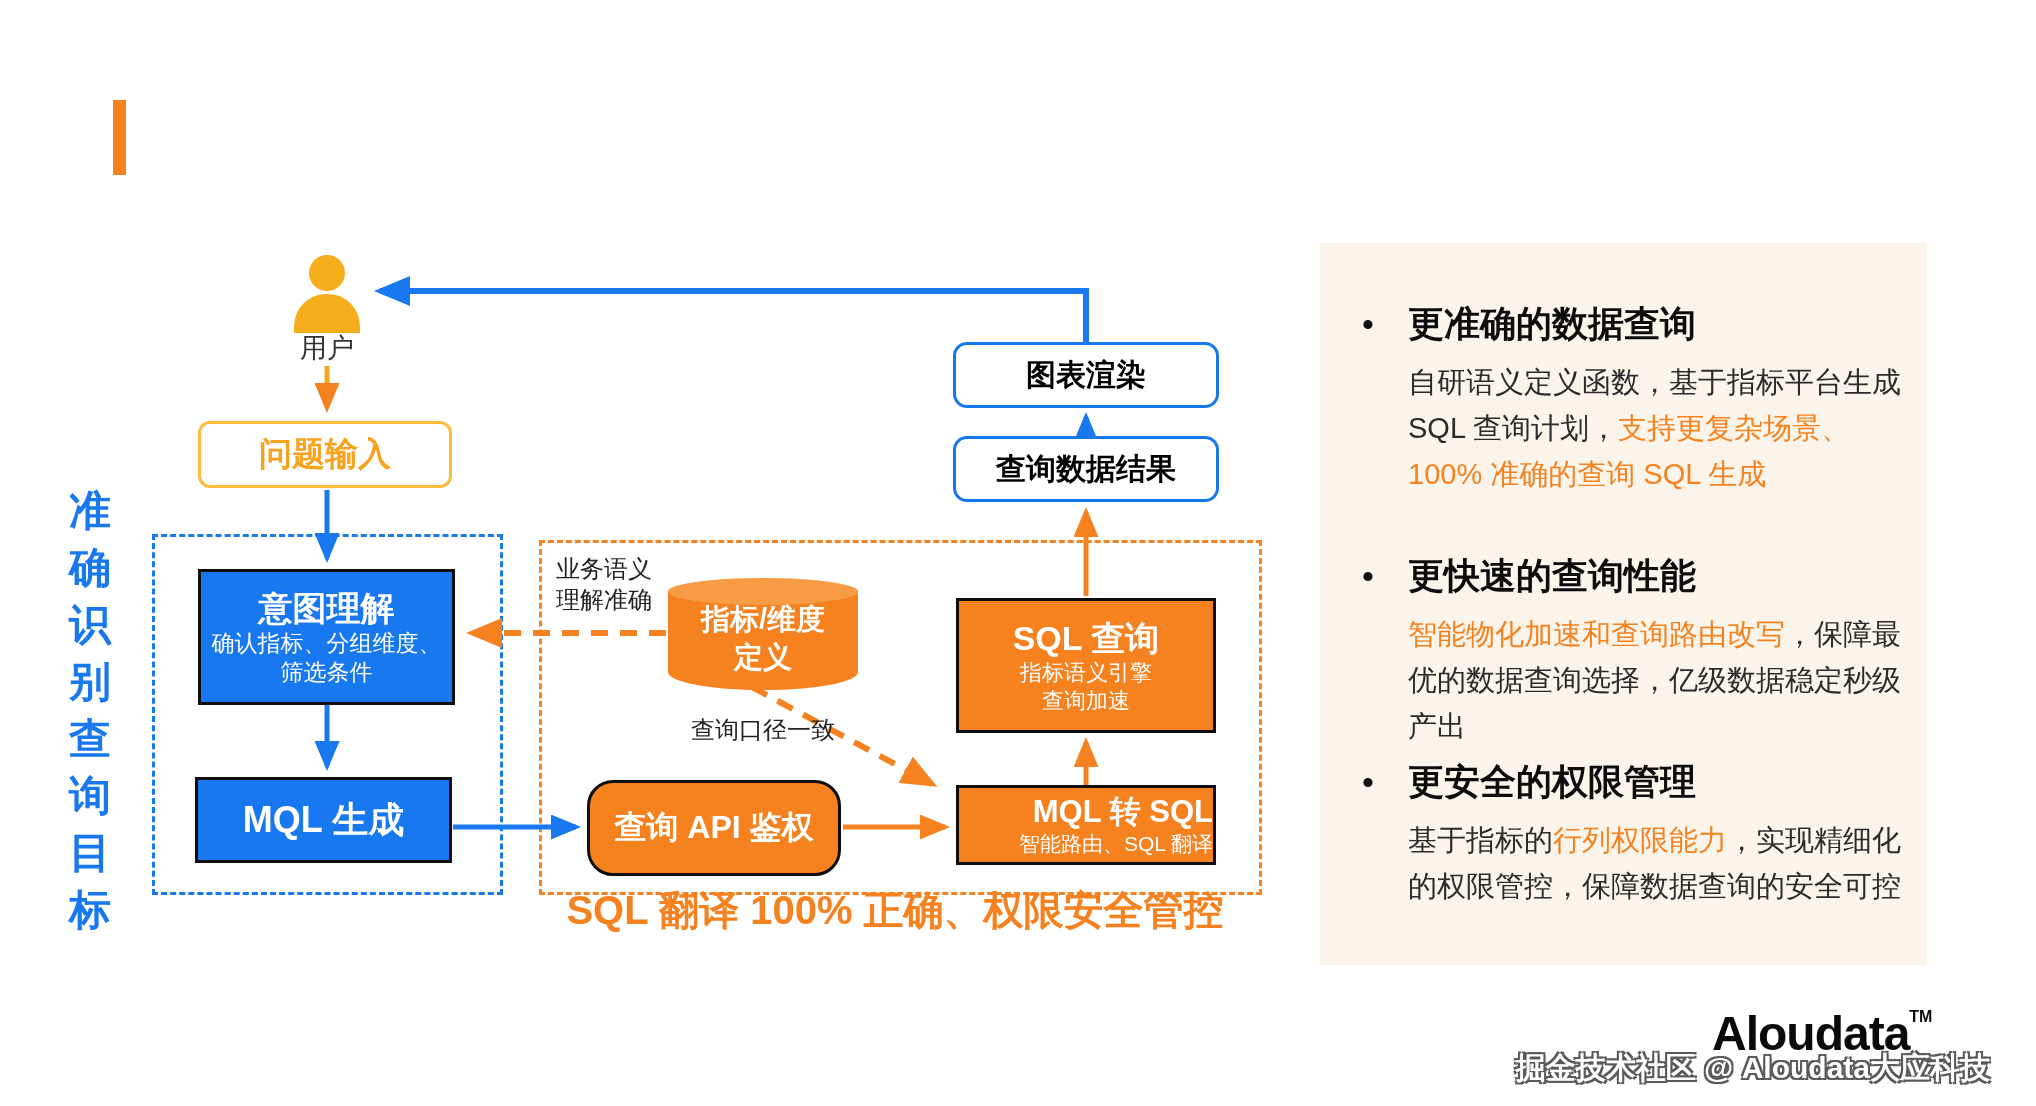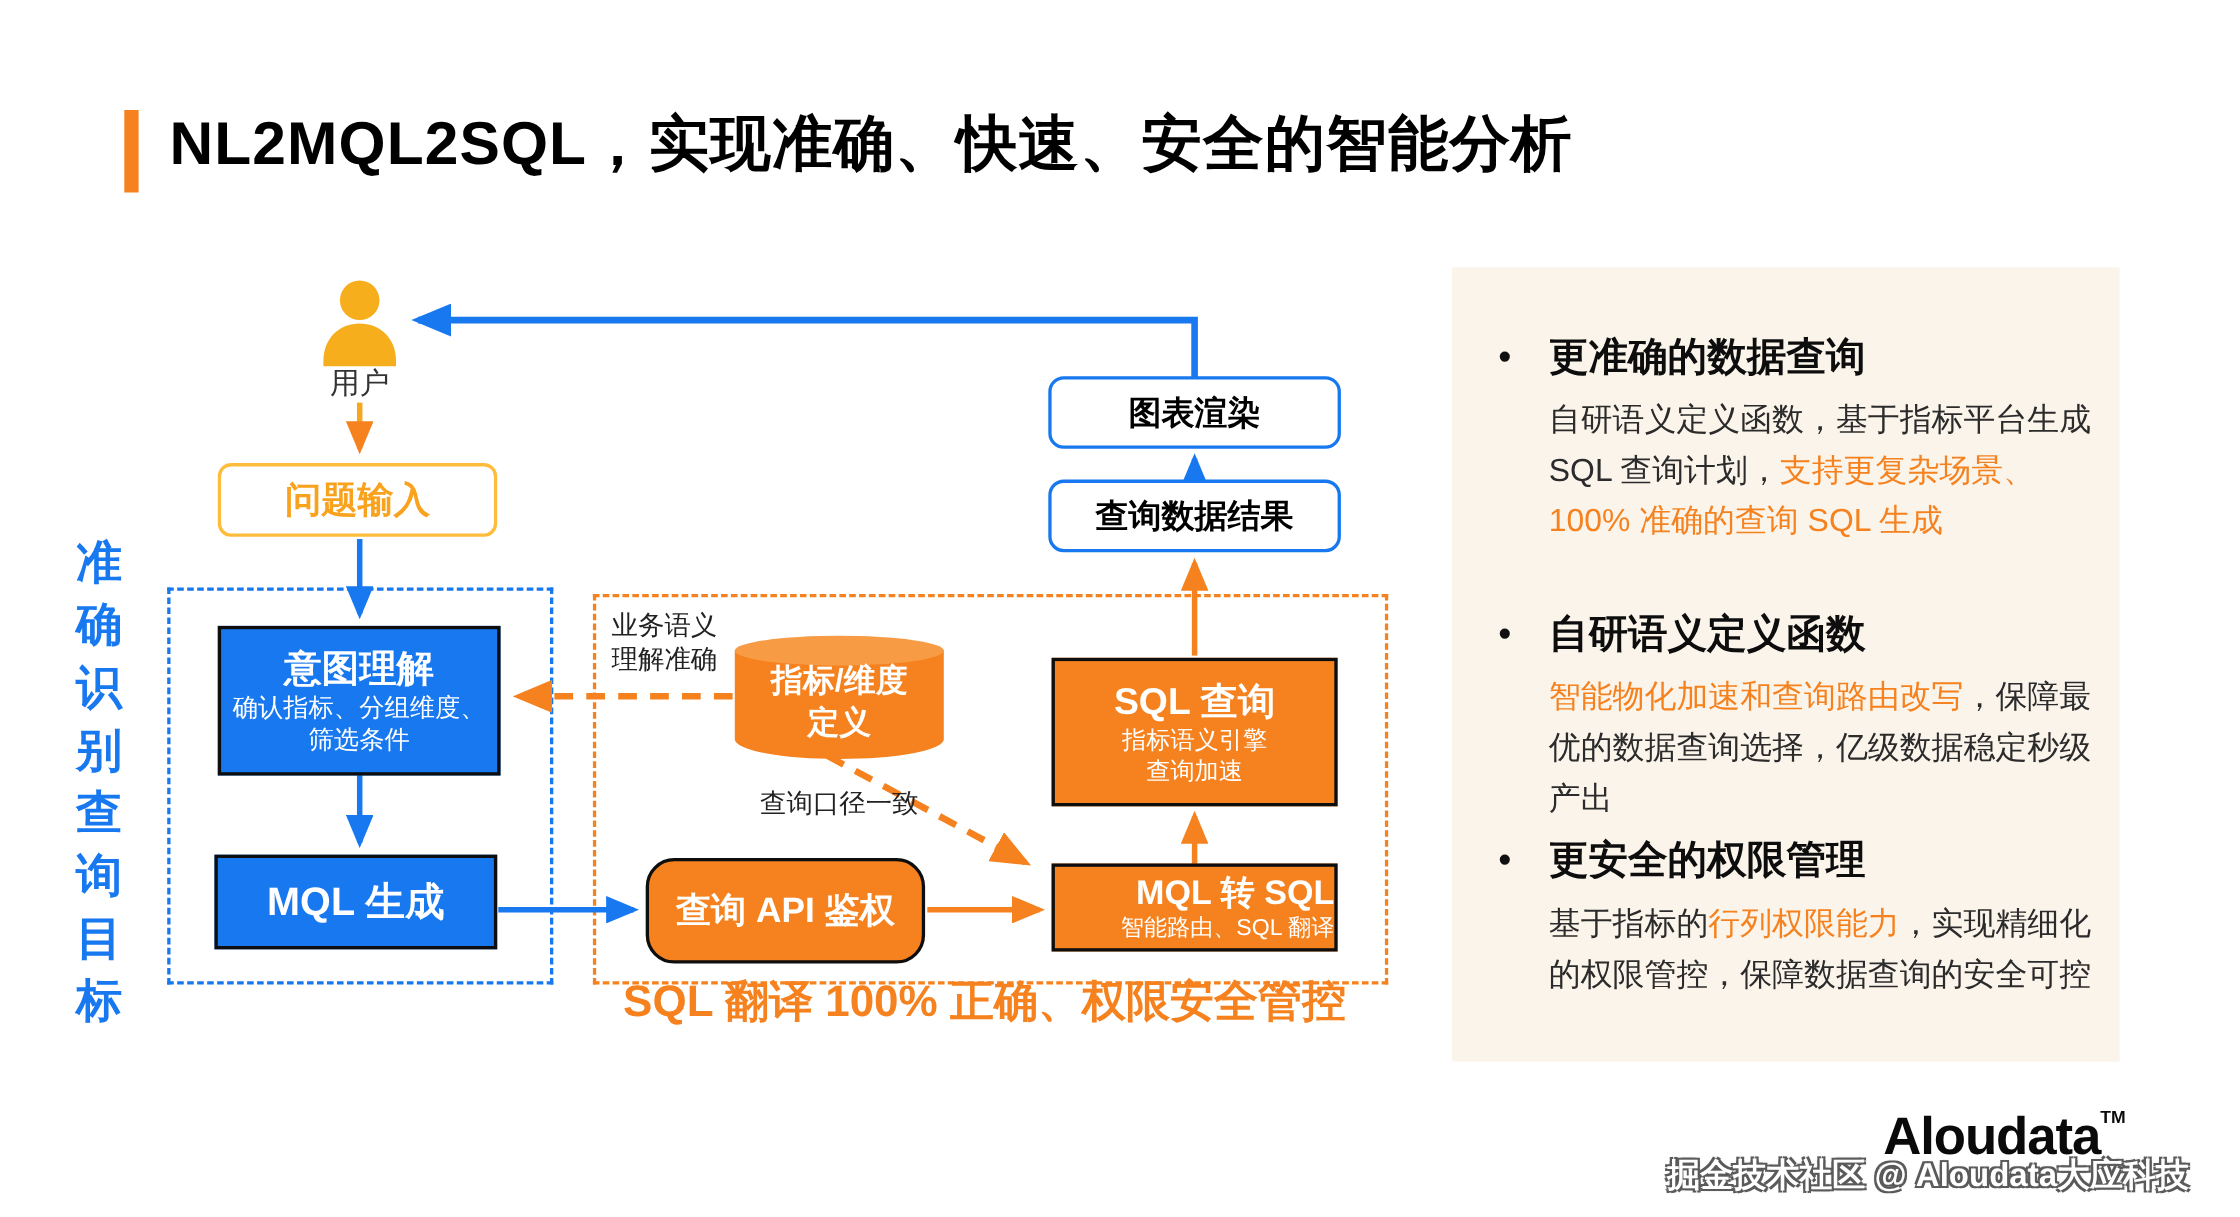--- a/index.html
+++ b/index.html
@@ -78,21 +78,20 @@
     right:46px;top:1048px;font-size:30px;font-weight:bold;color:#ffffff;white-space:nowrap;
     text-shadow:-2px -2px 0 #5a5a5a,2px -2px 0 #5a5a5a,-2px 2px 0 #5a5a5a,2px 2px 0 #5a5a5a,0 0 3px #5a5a5a;
   }
 </style>
 </head>
 <body>
 
 <div class="stage">
 
   <div class="abs title-accent"></div>
-  <div class="abs page-title">NL2MQL2SQL，实现准确、快速、安全的智能分析</div>
 
   <div class="abs side-label">准
 确
 识
 别
 查
 询
 目
 标</div>
 
@@ -191,21 +190,21 @@
   <div class="abs flow-caption">SQL 翻译 100% 正确、权限安全管控</div>
 
   <div class="abs panel" id="benefits-container">
       <div class="benefit" style="top: 58px;">
         <span class="dot">•</span>
         <h3>更准确的数据查询</h3>
         <p><span class="seg-dark">自研语义定义函数，基于指标平台生成 SQL 查询计划，</span><span class="seg-orange">支持更复杂场景、100% 准确的查询 SQL 生成</span></p>
       </div>
       <div class="benefit" style="top: 310px;">
         <span class="dot">•</span>
-        <h3>自研语义定义函数</h3>
+        <h3>更快速的查询性能</h3>
         <p><span class="seg-orange">智能物化加速和查询路由改写</span><span class="seg-dark">，保障最优的数据查询选择，亿级数据稳定秒级产出</span></p>
       </div>
       <div class="benefit" style="top: 516px;">
         <span class="dot">•</span>
         <h3>更安全的权限管理</h3>
         <p><span class="seg-dark">基于指标的</span><span class="seg-orange">行列权限能力</span><span class="seg-dark">，实现精细化的权限管控，保障数据查询的安全可控</span></p>
       </div>
     </div>
 
   <div class="abs watermark">掘金技术社区 @ Aloudata大应科技</div>

